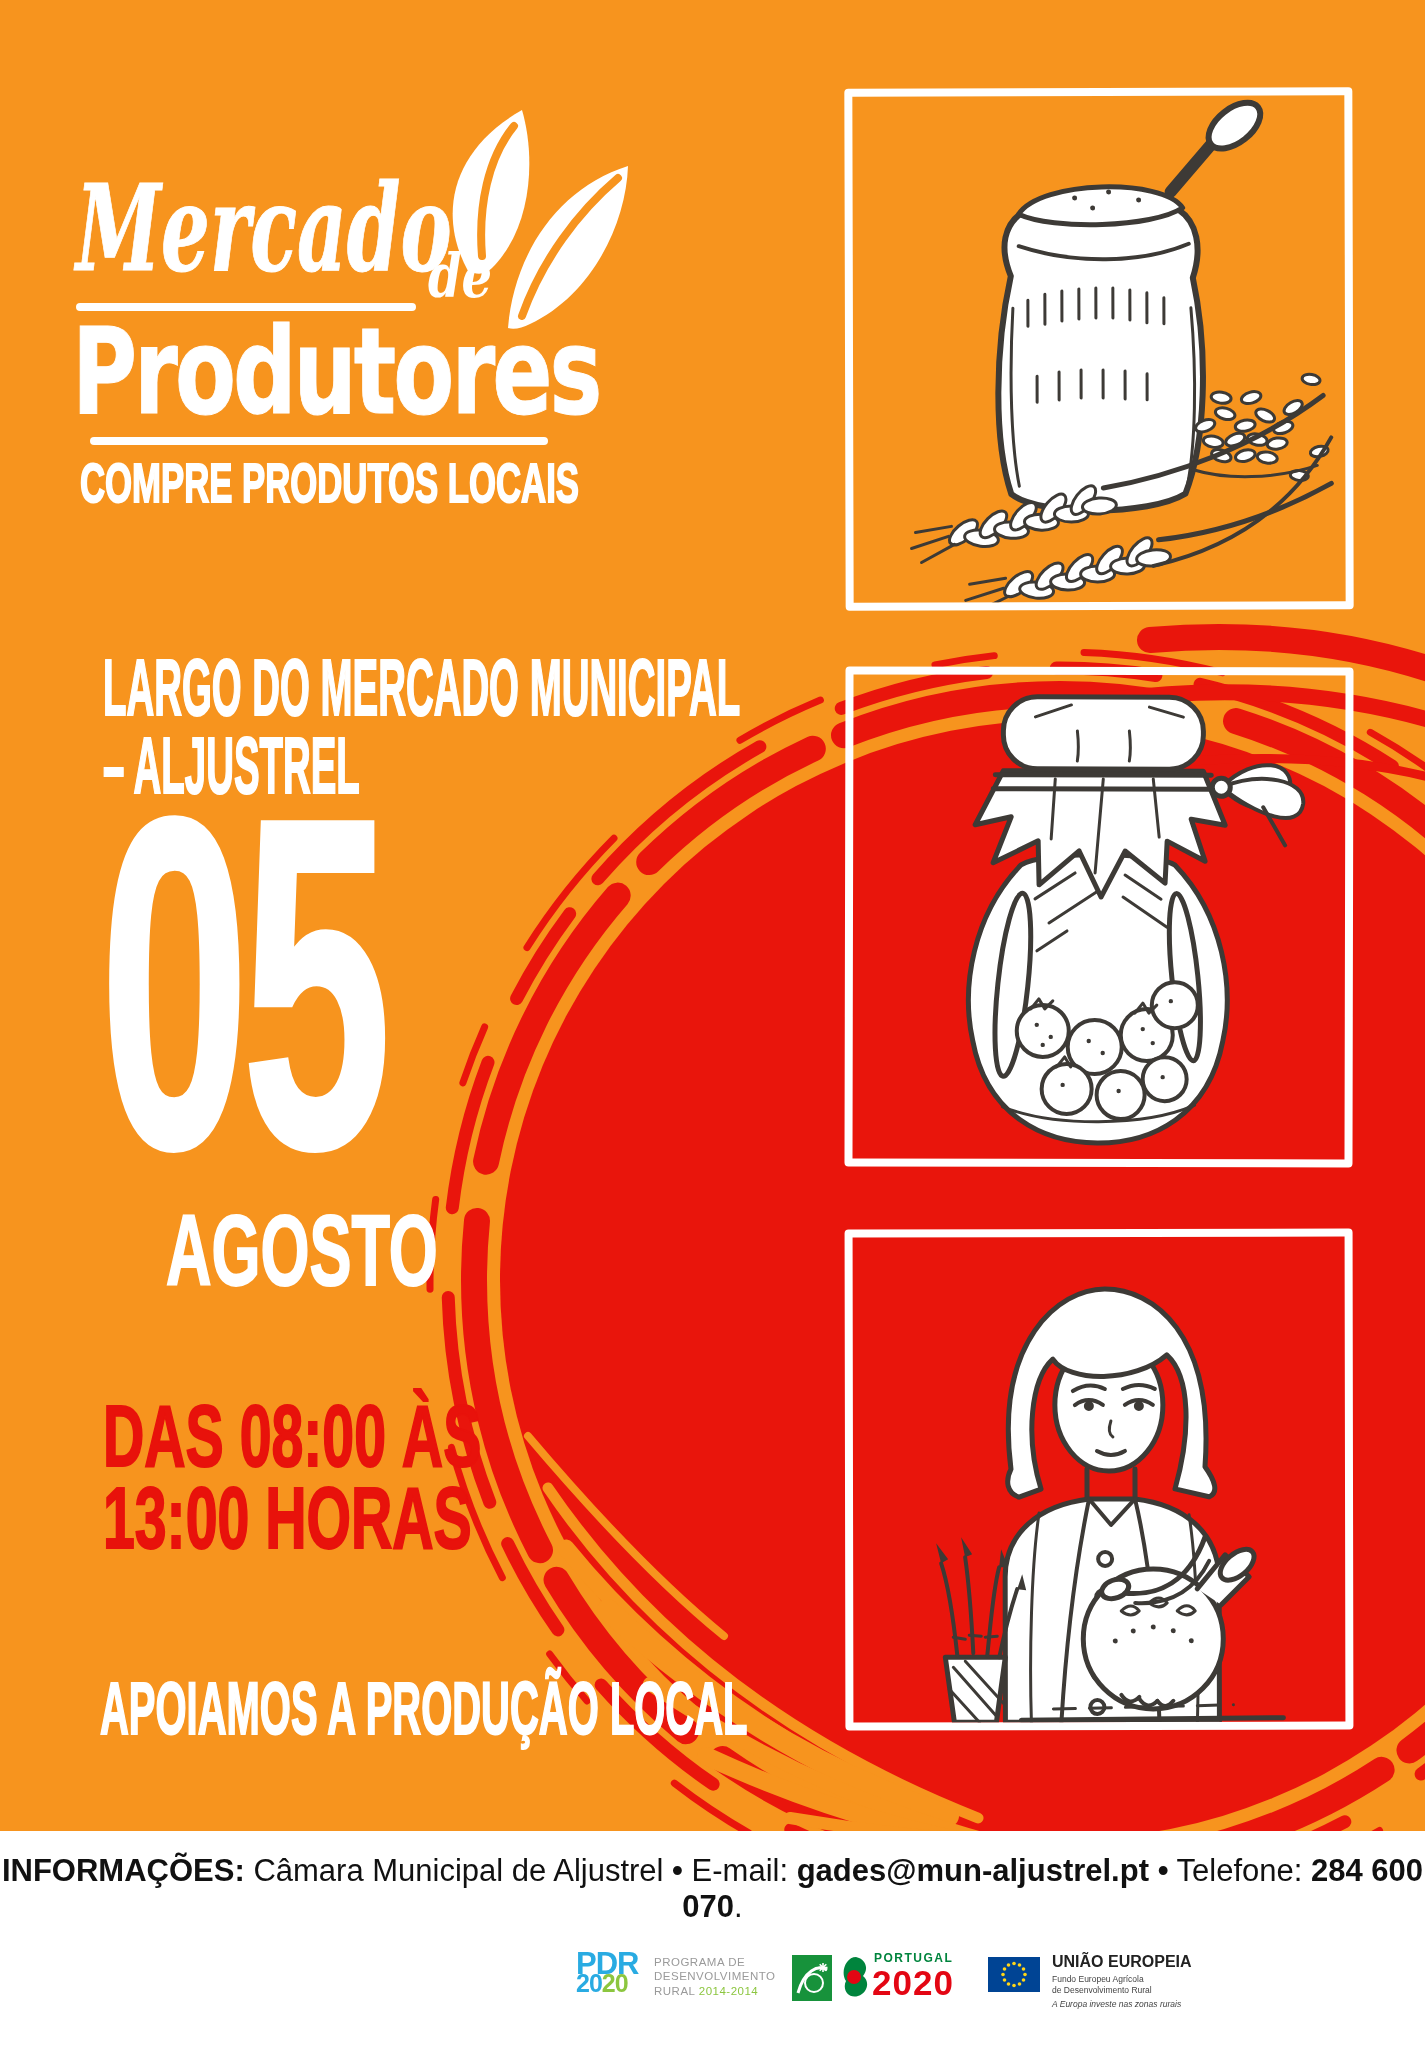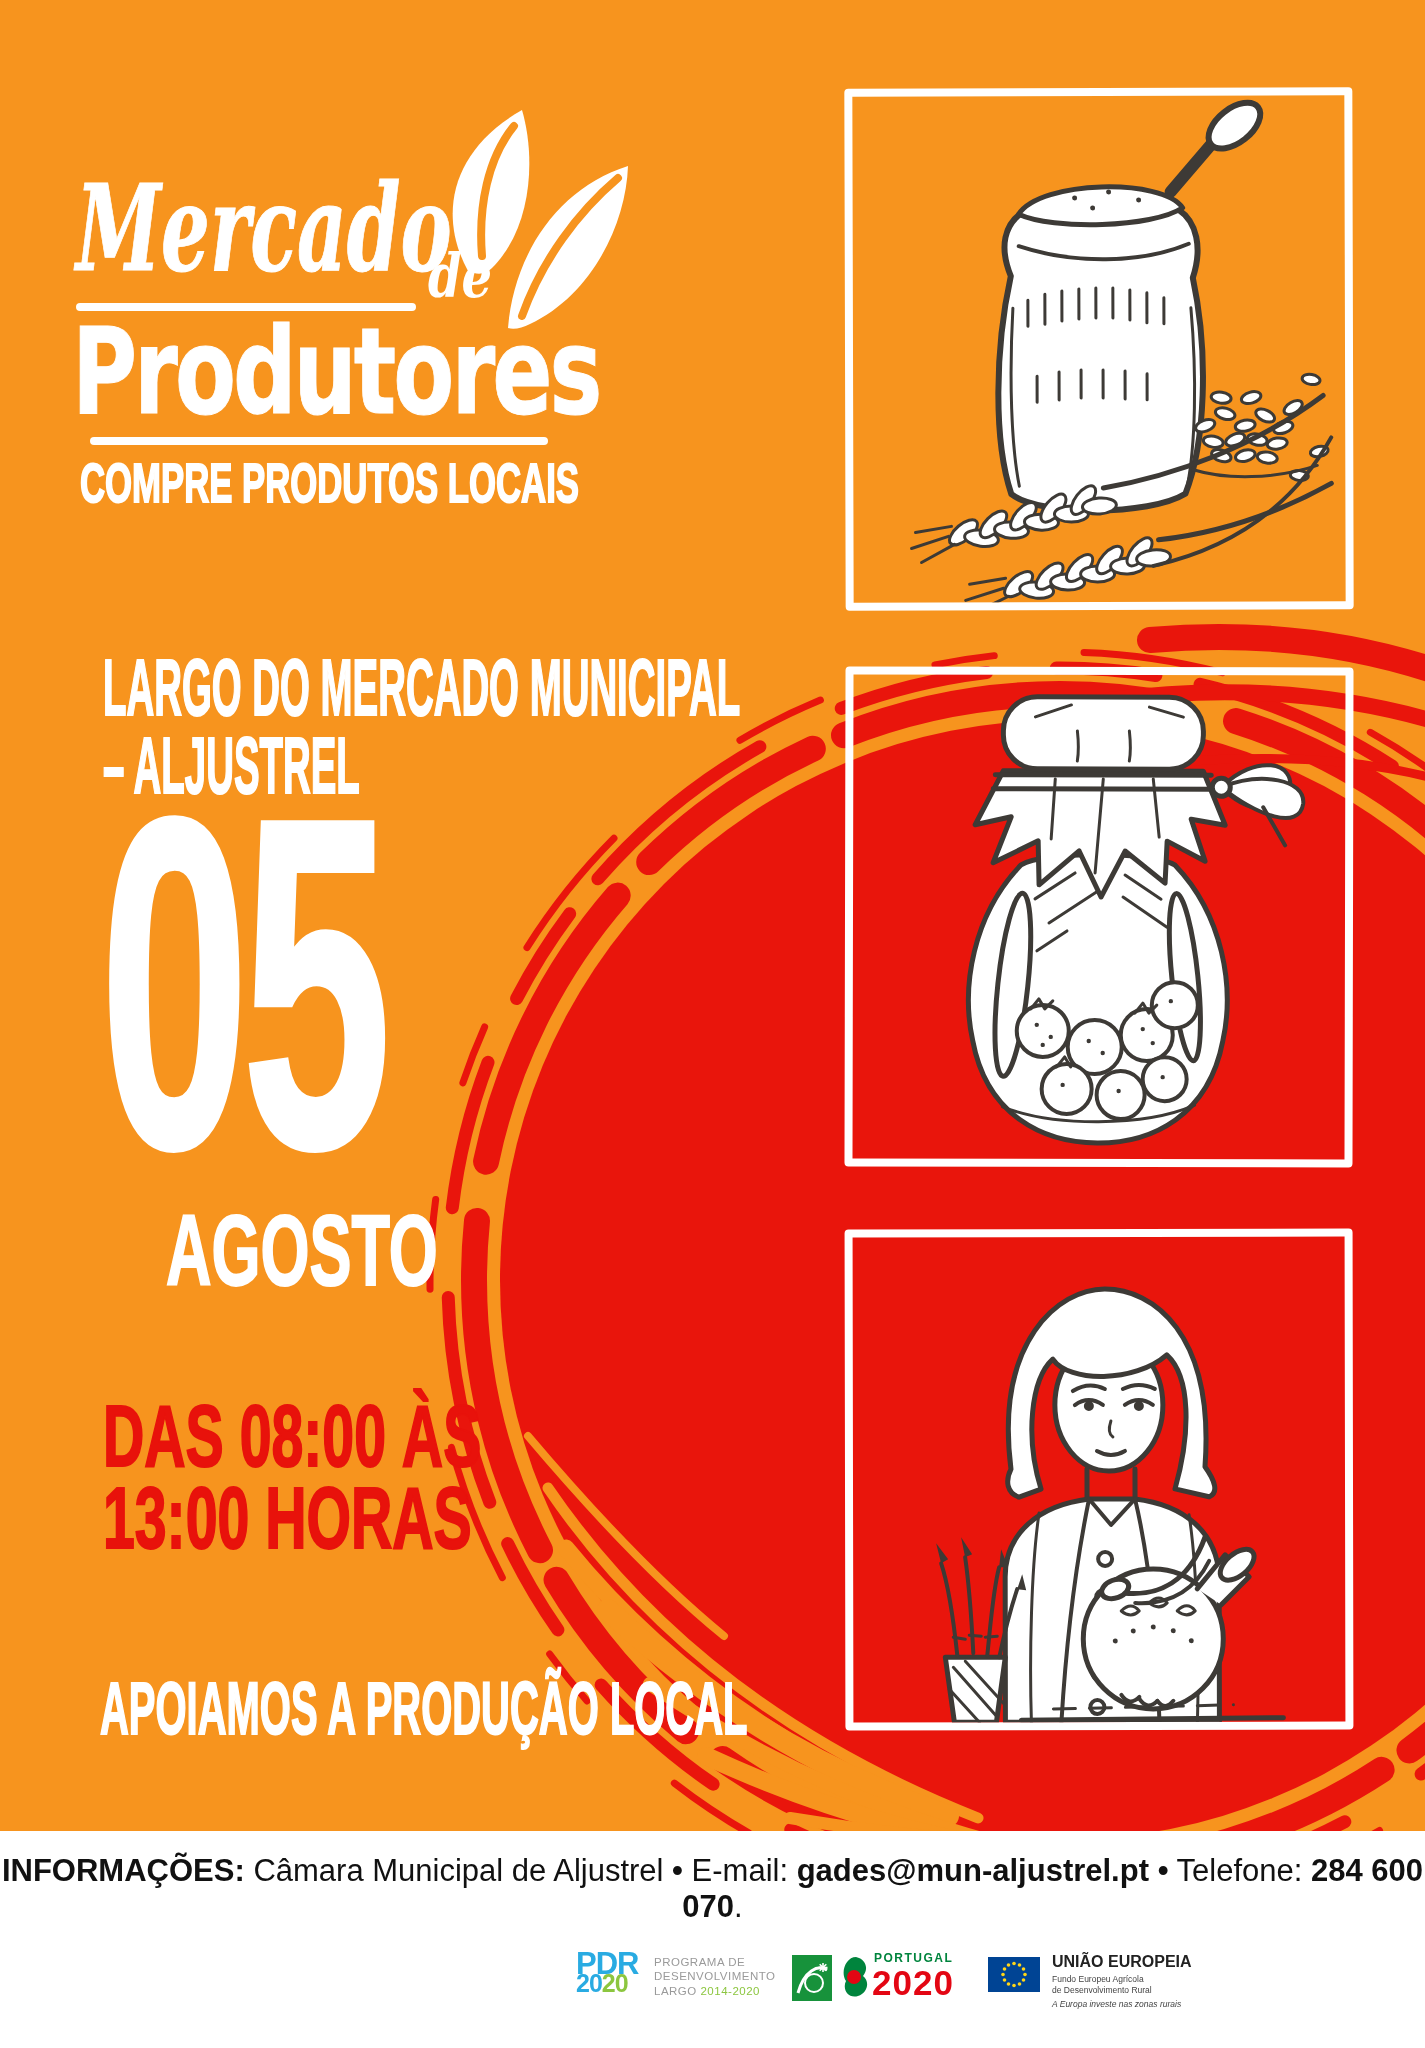--- a/index.html
+++ b/index.html
@@ -381,22 +381,22 @@
   <div class="footerbar">
     <p class="infoline"><span class="b">INFORMAÇÕES:</span> <span>Câmara Municipal de Aljustrel</span> <span class="b">•</span> <span>E-mail:</span> <span class="b">gades@mun-aljustrel.pt</span>  <span class="b">•</span> <span>Telefone:</span> <span class="b">284 600 070</span><span>.</span></p>
 
 
     <div class="lg lg-pdr">
       <div class="pdr-ac">PDR</div>
       <div class="pdr-yr"><span class="blue">20</span><span class="green">20</span></div>
       <div class="pdr-desc">
         <div>PROGRAMA DE</div>
         <div>DESENVOLVIMENTO</div>
-        <div><span>LARGO</span>
-             <span class="green">2014-2020</span></div>
+        <div><span>RURAL</span>
+             <span class="green">2014-2014</span></div>
       </div>
     </div>
 
     <svg class="lg lg-leader" width="46" height="46" viewBox="0 0 46 46">
       <rect width="46" height="46" fill="#17923B"></rect>
       <rect width="6" height="46" fill="#fff"></rect>
       <path d="M12,38 C18,16 32,9 41,15" stroke="#fff" stroke-width="3" fill="none"></path>
       <circle cx="28" cy="28" r="9" stroke="#fff" stroke-width="2" fill="none"></circle>
       <g stroke="#fff" stroke-width="1.6">
         <path d="M37,8 v9"></path>

